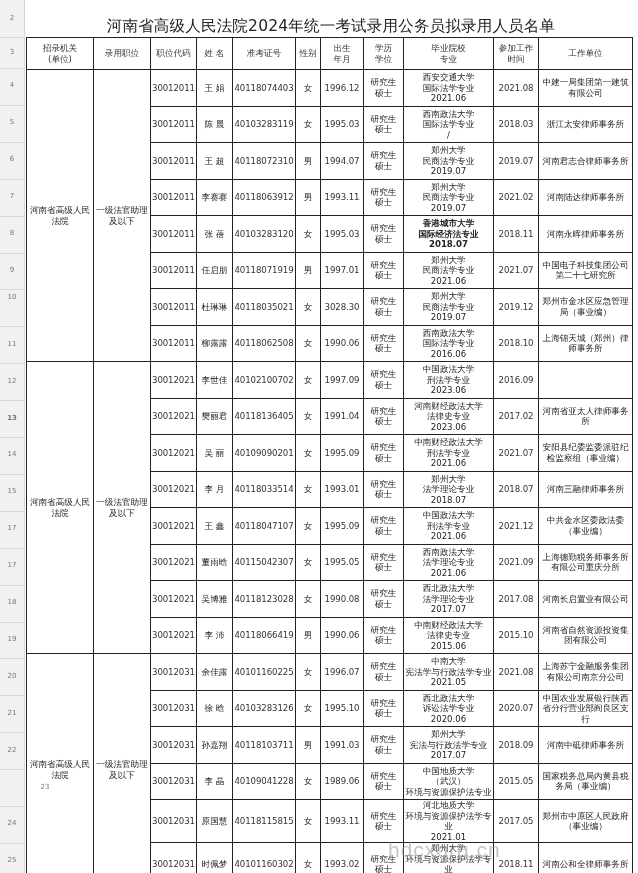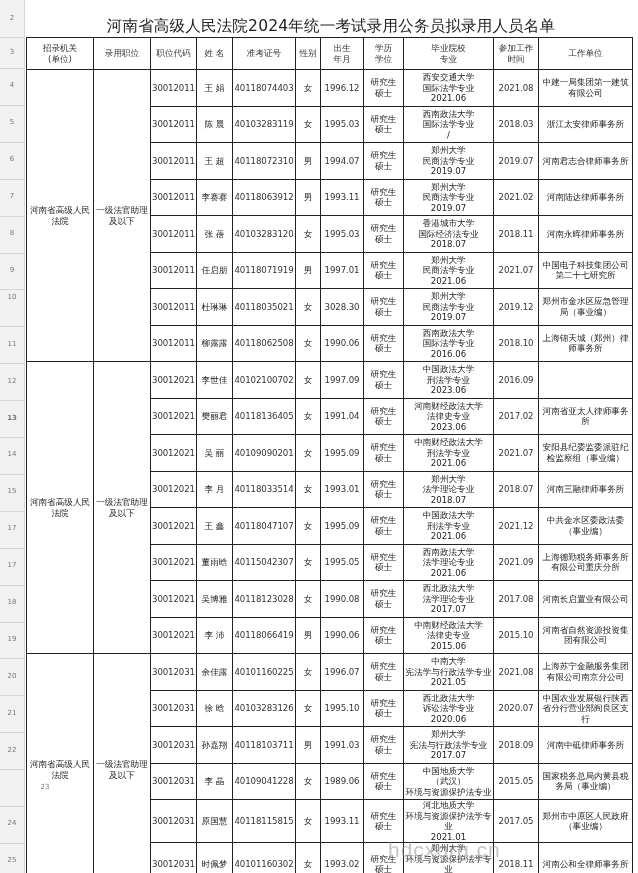--- a/index.html
+++ b/index.html
@@ -168,21 +168,21 @@
         <td>河南陆达律师事务所</td>
       </tr>
       <tr class="row">
         <td class="mono">30012011</td>
         <td>张 蓓</td>
         <td class="mono">40103283120</td>
         <td>女</td>
         <td class="mono">1995.03</td>
         <td style="white-space: pre-line;">研究生
 硕士</td>
-        <td style="white-space: pre-line;">香港城市大学
+        <td style="white-space: pre-line; font-weight: bold;">香港城市大学
 国际经济法专业
 2018.07</td>
         <td class="mono">2018.11</td>
         <td>河南永晖律师事务所</td>
       </tr>
       <tr class="row">
         <td class="mono">30012011</td>
         <td>任启朋</td>
         <td class="mono">40118071919</td>
         <td>男</td>

